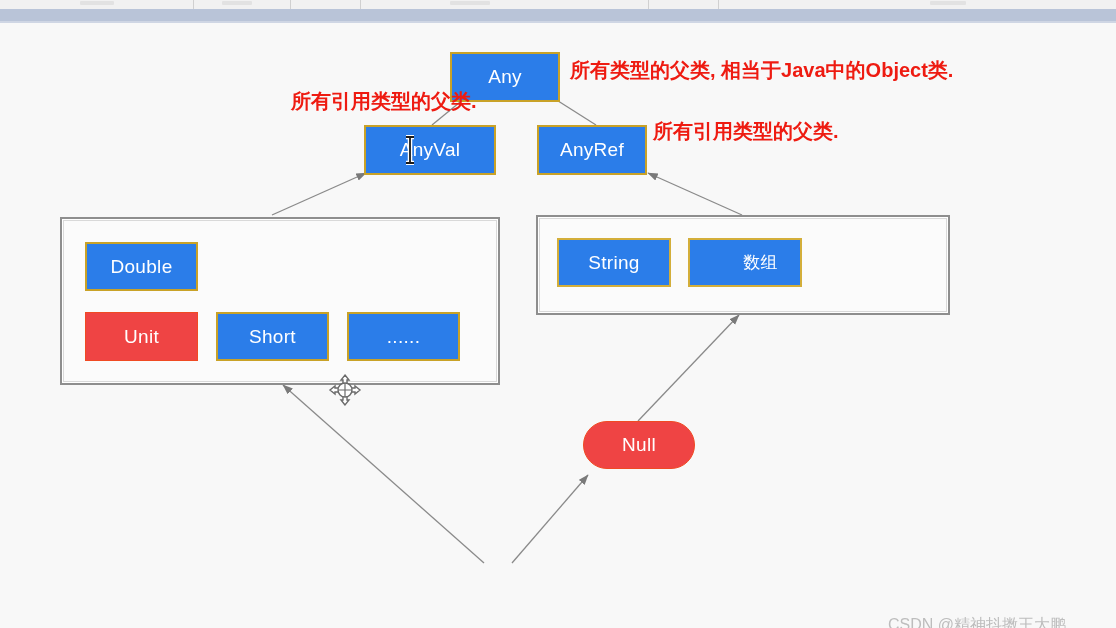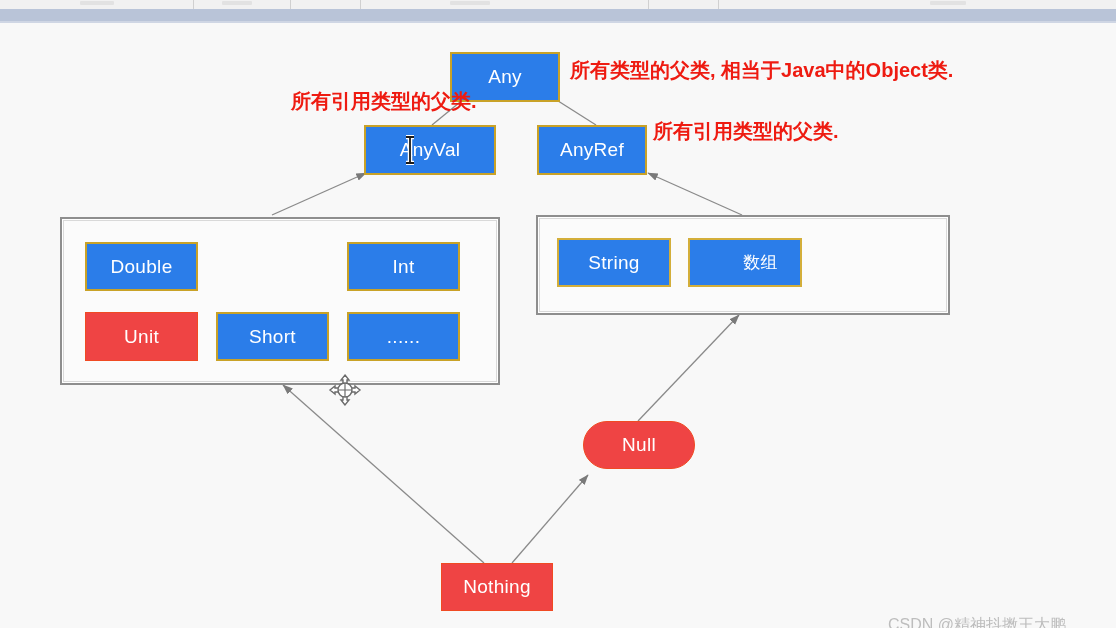--- a/index.html
+++ b/index.html
@@ -200,23 +200,20 @@
     <div class="node blue" style="left:537px; top:102px; width:110px; height:50px;">
       <span>AnyRef</span>
     </div>
     <div class="annotation" style="left:653px; top:95px;">所有引用类型的父类.</div>
 
     <div class="group-box inner-line" style="left:60px; top:194px; width:440px; height:168px;"></div>
 
     <div class="node blue" style="left:85px; top:219px; width:113px; height:49px;">
       <span>Double</span>
     </div>
-    <div class="node blue" style="left:347px; top:219px; width:113px; height:49px;">
-      <span>Int</span>
-    </div>
 
     <div class="node red" style="left:85px; top:289px; width:113px; height:49px;">
       <span>Unit</span>
     </div>
     <div class="node blue" style="left:216px; top:289px; width:113px; height:49px;">
       <span>Short</span>
     </div>
     <div class="node blue" style="left:347px; top:289px; width:113px; height:49px;">
       <span>......</span>
     </div>
@@ -225,23 +222,20 @@
 
     <div class="node blue-thin" style="left:557px; top:215px; width:114px; height:49px;">
       <span>String</span>
     </div>
     <div class="node blue-thin cn" style="left:688px; top:215px; width:114px; height:49px;">
       <span>数组</span>
     </div>
 
     <div class="node red" style="left:583px; top:398px; width:112px; height:48px;border-radius:24px;">
       <span>Null</span>
-    </div>
-    <div class="node red" style="left:441px; top:540px; width:112px; height:48px;">
-      <span>Nothing</span>
     </div>
 
     <div class="cursor-move" style="left:328px; top:350px;">
       <svg viewBox="0 0 34 34" width="34" height="34">
         <g fill="#ffffff" stroke="#6b6b6b" stroke-width="1.4">
           <path d="M17 2 L21 7 L19 7 L19 12 L15 12 L15 7 L13 7 Z"></path>
           <path d="M17 32 L13 27 L15 27 L15 22 L19 22 L19 27 L21 27 Z"></path>
           <path d="M2 17 L7 13 L7 15 L12 15 L12 19 L7 19 L7 21 Z"></path>
           <path d="M32 17 L27 21 L27 19 L22 19 L22 15 L27 15 L27 13 Z"></path>
           <circle cx="17" cy="17" r="7"></circle>

